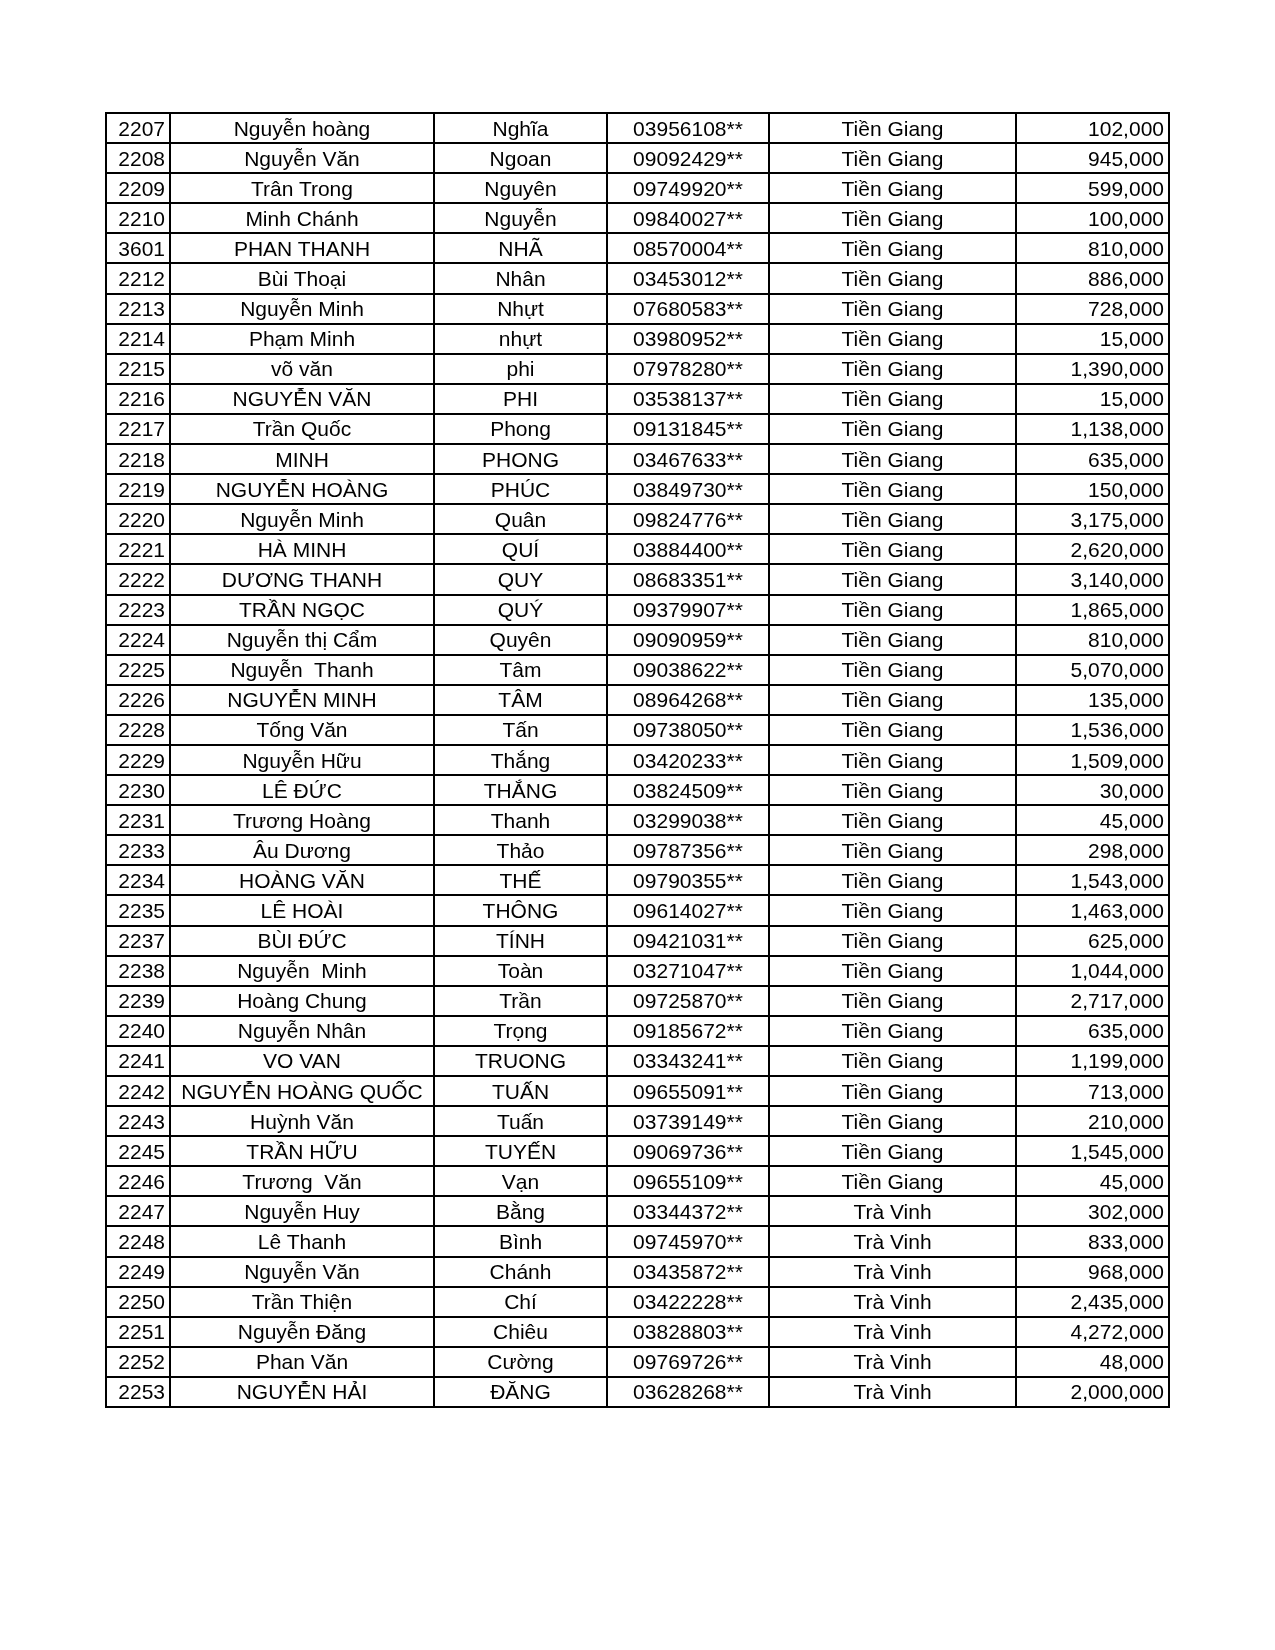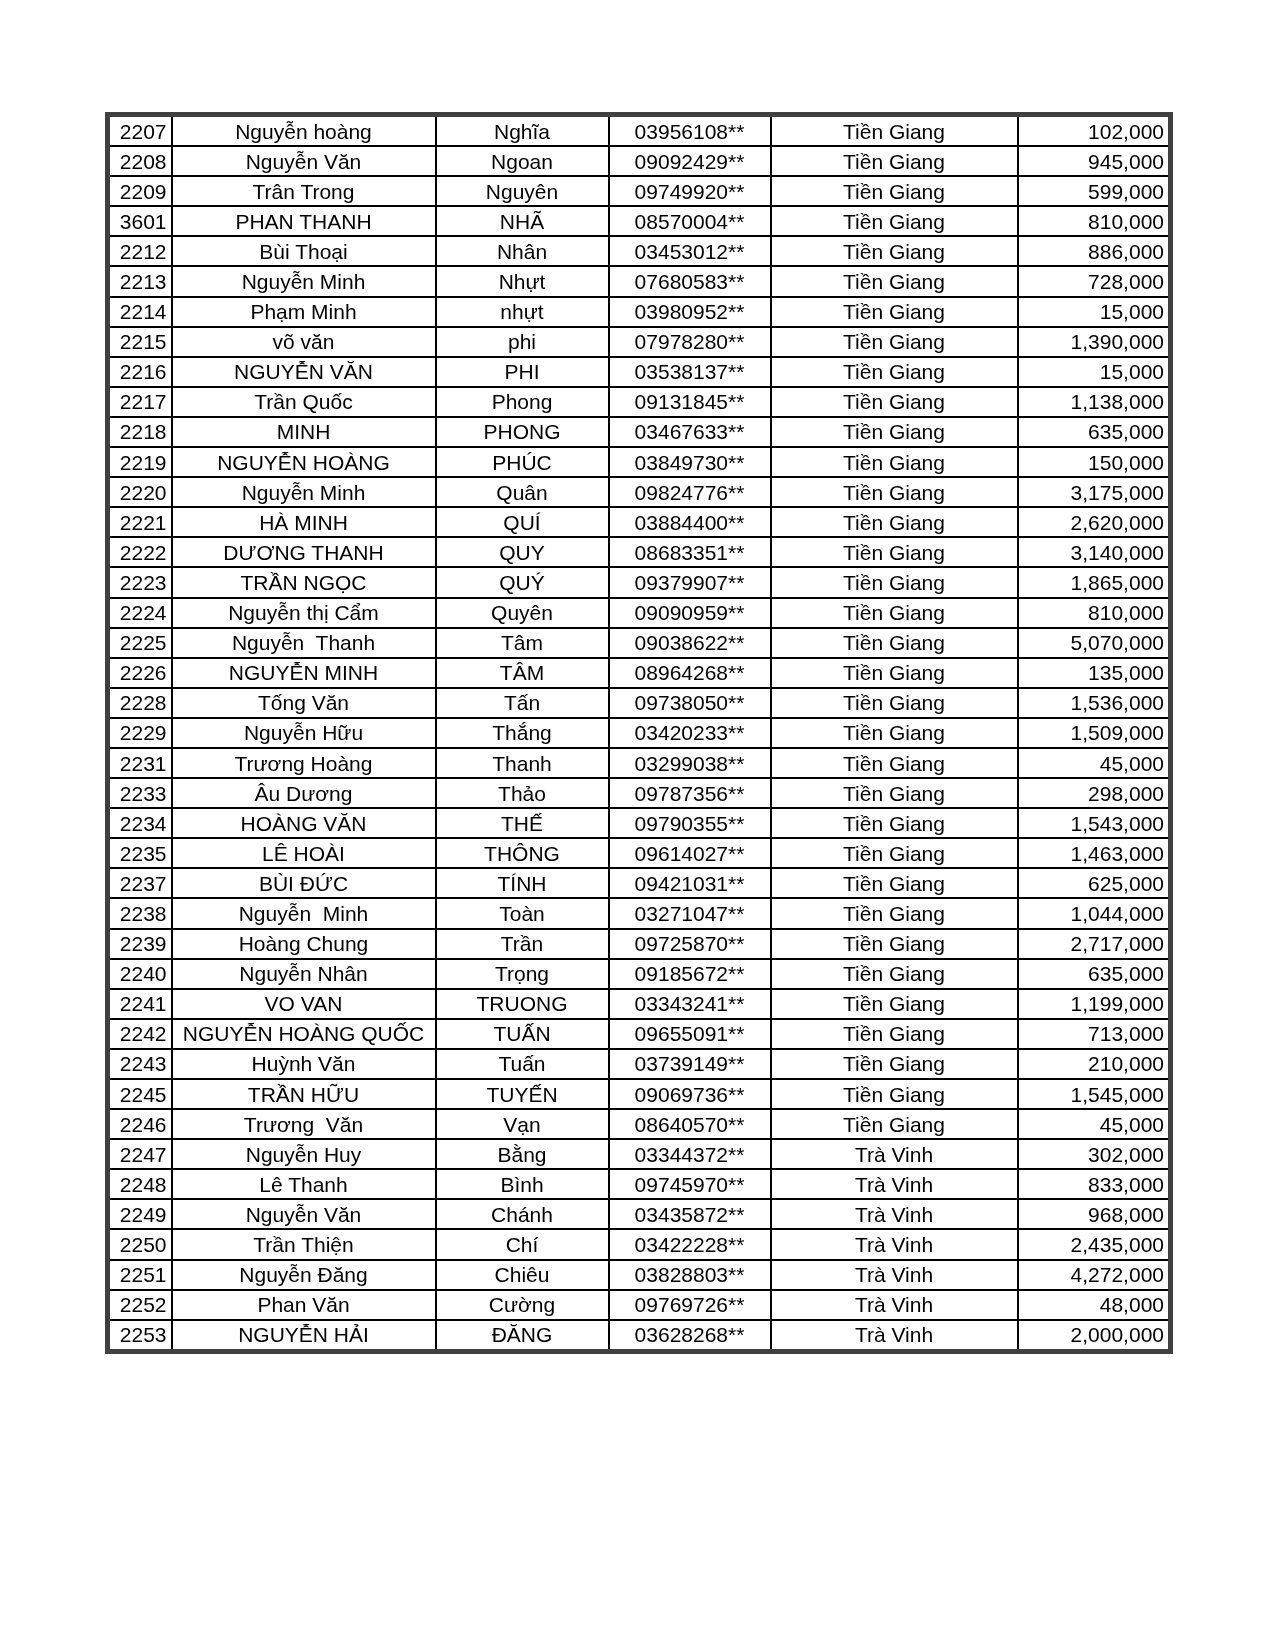--- a/index.html
+++ b/index.html
@@ -15,21 +15,21 @@
     font-family: "Liberation Sans", "DejaVu Sans", sans-serif;
     color: #000000;
   }
   table.data-table {
     position: absolute;
     left: 105px;
     top: 112px;
     width: 1063px;
     border-collapse: collapse;
     table-layout: fixed;
-    border: 5px solid #404040;
+    border: 2px solid #404040;
   }
   table.data-table td {
     border: 2px solid #000000;
     height: 28.1px;
     font-size: 21px;
     line-height: 1;
     padding: 0 4px;
     overflow: hidden;
     white-space: pre;
     vertical-align: middle;
@@ -77,20 +77,28 @@
         </tr>
         <tr>
           <td class="align-right cell-id">2209</td>
           <td class="align-center cell-last-name">Trân Trong</td>
           <td class="align-center cell-first-name">Nguyên</td>
           <td class="align-center cell-phone">09749920**</td>
           <td class="align-center cell-province">Tiền Giang</td>
           <td class="align-right cell-amount">599,000</td>
         </tr>
         <tr>
+          <td class="align-right cell-id">2210</td>
+          <td class="align-center cell-last-name">Minh Chánh</td>
+          <td class="align-center cell-first-name">Nguyễn</td>
+          <td class="align-center cell-phone">09840027**</td>
+          <td class="align-center cell-province">Tiền Giang</td>
+          <td class="align-right cell-amount">100,000</td>
+        </tr>
+        <tr>
           <td class="align-right cell-id">3601</td>
           <td class="align-center cell-last-name">PHAN THANH</td>
           <td class="align-center cell-first-name">NHÃ</td>
           <td class="align-center cell-phone">08570004**</td>
           <td class="align-center cell-province">Tiền Giang</td>
           <td class="align-right cell-amount">810,000</td>
         </tr>
         <tr>
           <td class="align-right cell-id">2212</td>
           <td class="align-center cell-last-name">Bùi Thoại</td>
@@ -221,20 +229,28 @@
         </tr>
         <tr>
           <td class="align-right cell-id">2229</td>
           <td class="align-center cell-last-name">Nguyễn Hữu</td>
           <td class="align-center cell-first-name">Thắng</td>
           <td class="align-center cell-phone">03420233**</td>
           <td class="align-center cell-province">Tiền Giang</td>
           <td class="align-right cell-amount">1,509,000</td>
         </tr>
         <tr>
+          <td class="align-right cell-id">2230</td>
+          <td class="align-center cell-last-name">LÊ ĐỨC</td>
+          <td class="align-center cell-first-name">THẮNG</td>
+          <td class="align-center cell-phone">03824509**</td>
+          <td class="align-center cell-province">Tiền Giang</td>
+          <td class="align-right cell-amount">30,000</td>
+        </tr>
+        <tr>
           <td class="align-right cell-id">2231</td>
           <td class="align-center cell-last-name">Trương Hoàng</td>
           <td class="align-center cell-first-name">Thanh</td>
           <td class="align-center cell-phone">03299038**</td>
           <td class="align-center cell-province">Tiền Giang</td>
           <td class="align-right cell-amount">45,000</td>
         </tr>
         <tr>
           <td class="align-right cell-id">2233</td>
           <td class="align-center cell-last-name">Âu Dương</td>
@@ -320,21 +336,21 @@
           <td class="align-center cell-last-name">TRẦN HỮU</td>
           <td class="align-center cell-first-name">TUYẾN</td>
           <td class="align-center cell-phone">09069736**</td>
           <td class="align-center cell-province">Tiền Giang</td>
           <td class="align-right cell-amount">1,545,000</td>
         </tr>
         <tr>
           <td class="align-right cell-id">2246</td>
           <td class="align-center cell-last-name">Trương  Văn</td>
           <td class="align-center cell-first-name">Vạn</td>
-          <td class="align-center cell-phone">08640570**</td>
+          <td class="align-center cell-phone">09655109**</td>
           <td class="align-center cell-province">Tiền Giang</td>
           <td class="align-right cell-amount">45,000</td>
         </tr>
         <tr>
           <td class="align-right cell-id">2247</td>
           <td class="align-center cell-last-name">Nguyễn Huy</td>
           <td class="align-center cell-first-name">Bằng</td>
           <td class="align-center cell-phone">03344372**</td>
           <td class="align-center cell-province">Trà Vinh</td>
           <td class="align-right cell-amount">302,000</td>

